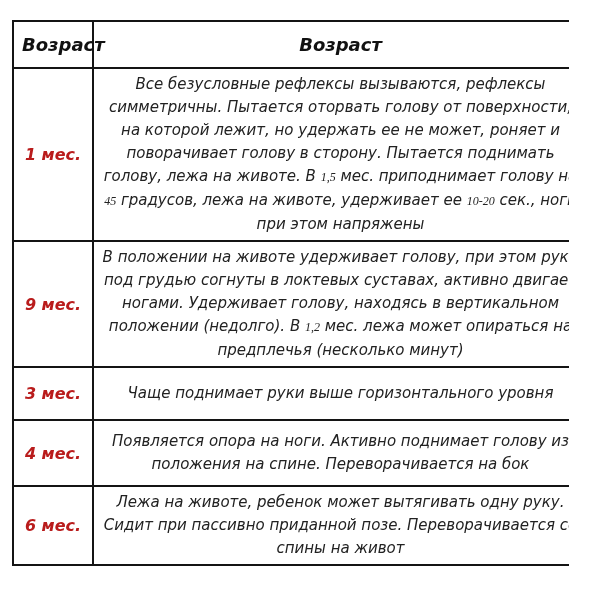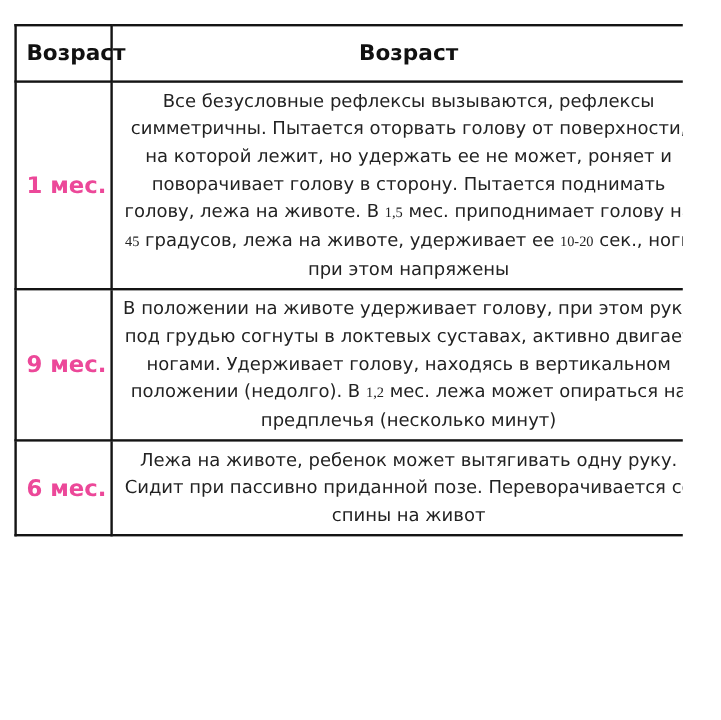--- a/index.html
+++ b/index.html
@@ -8,20 +8,21 @@
     background: #ffffff;
   }
   .page {
     position: relative;
     width: 569px;
     height: 600px;
     background: var(--bg, #ffffff);
     font-family: "DejaVu Sans", "Liberation Sans", sans-serif;
     color: var(--text, #222222);
     overflow: hidden;
+    font-style: italic;
   }
   table.milestones {
     position: absolute;
     left: 12px;
     top: 20px;
     width: 577px;
     border-collapse: collapse;
     table-layout: fixed;
   }
   table.milestones col.age-col { width: 80px; }
@@ -33,23 +34,23 @@
     padding: 4px 8px;
     box-sizing: border-box;
   }
   th.header-cell {
     font-size: 18px;
     font-weight: 700;
     color: #111111;
     height: 47px;
   }
   td.age-cell {
-    font-size: 19px;
+    font-size: 16px;
     font-weight: 700;
-    color: #ec4899;
+    color: #b91c1c;
     white-space: nowrap;
   }
   td.skills-cell {
     font-size: 15px;
     line-height: 23px;
     color: var(--text, #222222);
   }
   
   tbody tr:nth-child(1) td { height: 138px; }
   tbody tr:nth-child(2) td { height: 125px; }
@@ -81,18 +82,26 @@
     <tbody>
       <tr>
         <td class="age-cell">1 мес.</td>
         <td class="skills-cell mixed-num">Все безусловные рефлексы вызываются, рефлексы симметричны. Пытается оторвать голову от поверхности, на которой лежит, но удержать ее не может, роняет и поворачивает голову в сторону. Пытается поднимать голову, лежа на животе. В <span class="serif-num">1,5</span> мес. приподнимает голову на <span class="serif-num">45</span> градусов, лежа на животе, удерживает ее <span class="serif-num">10-20</span> сек., ноги при этом напряжены</td>
       </tr>
       <tr>
         <td class="age-cell">9 мес.</td>
         <td class="skills-cell mixed-num">В положении на животе удерживает голову, при этом руки под грудью согнуты в локтевых суставах, активно двигает ногами. Удерживает голову, находясь в вертикальном положении (недолго). В <span class="serif-num">1,2</span> мес. лежа может опираться на предплечья (несколько минут)</td>
       </tr>
       <tr>
+        <td class="age-cell">3 мес.</td>
+        <td class="skills-cell mixed-num">Чаще поднимает руки выше горизонтального уровня</td>
+      </tr>
+      <tr>
+        <td class="age-cell">4 мес.</td>
+        <td class="skills-cell mixed-num">Появляется опора на ноги. Активно поднимает голову из положения на спине. Переворачивается на бок</td>
+      </tr>
+      <tr>
         <td class="age-cell">6 мес.</td>
         <td class="skills-cell mixed-num">Лежа на животе, ребенок может вытягивать одну руку. Сидит при пассивно приданной позе. Переворачивается со спины на живот</td>
       </tr>
     </tbody>
   </table>
 </div>
 
 </body></html>

